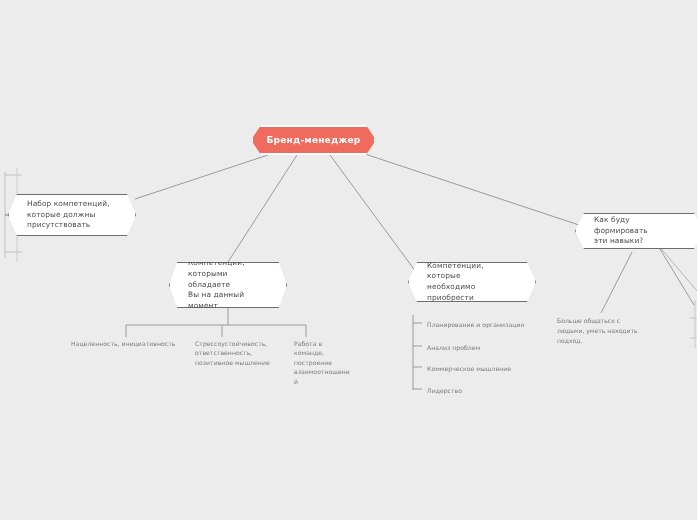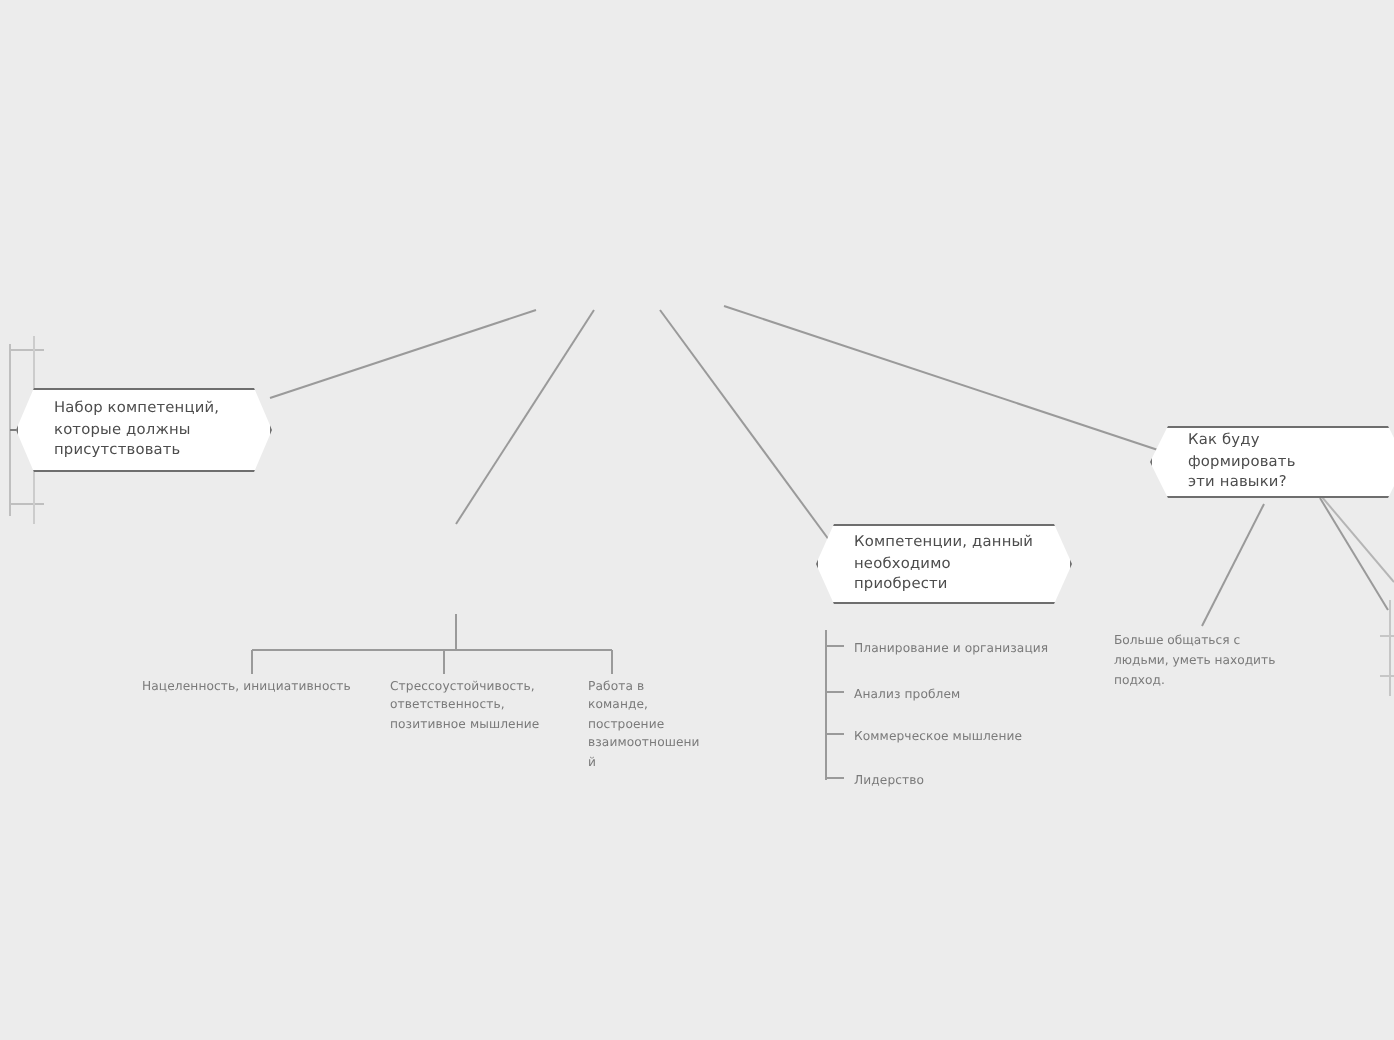--- a/index.html
+++ b/index.html
@@ -97,42 +97,51 @@
       <line x1="660" y1="249" x2="694" y2="305"></line>
 
       <line x1="658" y1="245" x2="697" y2="291" stroke="#b5b5b5"></line>
 
       <line x1="695" y1="300" x2="695" y2="348" stroke="#c6c6c6"></line>
       <line x1="690" y1="318" x2="697" y2="318" stroke="#c6c6c6"></line>
       <line x1="690" y1="338" x2="697" y2="338" stroke="#c6c6c6"></line>
     </g>
   </svg>
 
+  <div class="node rootnode" style="left:251px;top:125px;width:125px;height:30px;">
+    <span class="label">Бренд-менеджер</span>
+  </div>
 
   <div class="node hexnode" style="left:8px;top:194px;width:128px;height:42px;">
     <span class="label">Набор компетенций,
 которые  должны
 присутствовать</span>
   </div>
 
+  <div class="node hexnode" style="left:169px;top:262px;width:118px;height:46px;">
+    <span class="label">Компетенции,
+которыми обладаете
+Вы на данный
+момент</span>
+  </div>
 
   <div class="leaf" style="left:71px;top:339px;width:120px;text-align:left;">Нацеленность, инициативность</div>
 
   <div class="leaf" style="left:195px;top:339px;width:85px;">Стрессоустойчивость,
 ответственность,
 позитивное мышление</div>
 
   <div class="leaf" style="left:294px;top:339px;width:62px;">Работа в
 команде,
 построение
 взаимоотношени
 й</div>
 
   <div class="node hexnode" style="left:408px;top:262px;width:128px;height:40px;">
-    <span class="label">Компетенции, данный
+    <span class="label">Компетенции, которые
 необходимо
 приобрести</span>
   </div>
 
   <div class="leaf" style="left:427px;top:320px;width:140px;">Планирование и организация</div>
   <div class="leaf" style="left:427px;top:343px;width:140px;">Анализ проблем</div>
   <div class="leaf" style="left:427px;top:364px;width:140px;">Коммерческое мышление</div>
   <div class="leaf" style="left:427px;top:386px;width:140px;">Лидерство</div>
 
   <div class="node hexnode" style="left:575px;top:213px;width:128px;height:36px;">

